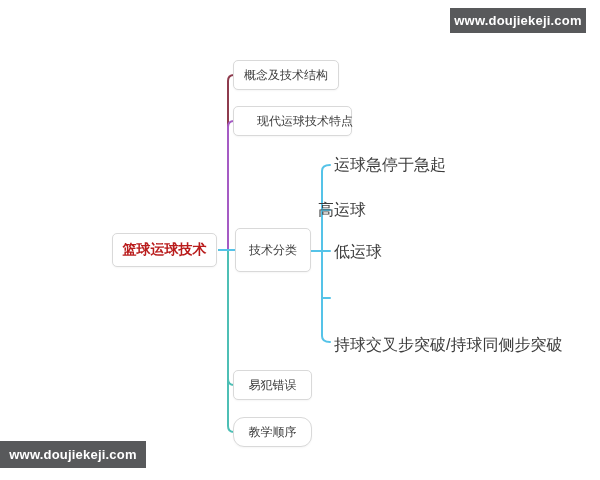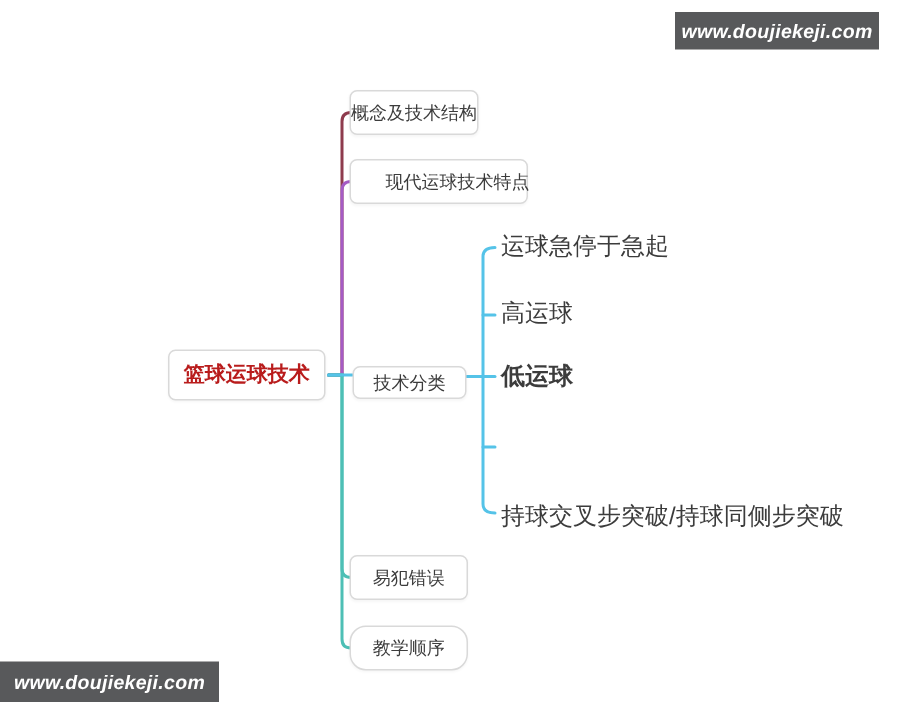--- a/index.html
+++ b/index.html
@@ -50,21 +50,20 @@
     cursor: default;
   }
   .watermark {
     position: absolute;
     display: flex;
     align-items: center;
     justify-content: center;
     font-size: 13px;
     font-weight: bold;
     letter-spacing: 0.2px;
-    font-style: italic;
   }
 </style>
 </head>
 <body>
 
 <div class="canvas">
 
   <svg class="edges" viewBox="0 0 600 480" xmlns="http://www.w3.org/2000/svg">
 
     <path d="M219 250 L228 250 L228 81 Q228 75 234 75" fill="none" stroke-width="2" stroke-linecap="round" stroke="#8e3b4d"></path>
@@ -78,35 +77,35 @@
     <path d="M219 250 L235 250" fill="none" stroke-width="2" stroke-linecap="round" stroke="#55c3e8"></path>
     <path d="M311 251 L330 251" fill="none" stroke-width="2" stroke-linecap="round" stroke="#55c3e8"></path>
 
     <path d="M330 165 Q322 165 322 171 L322 336 Q322 342 330 342" fill="none" stroke-width="2" stroke-linecap="round" stroke="#55c3e8"></path>
     <path d="M322 210 L330 210" fill="none" stroke-width="2" stroke-linecap="round" stroke="#55c3e8"></path>
     <path d="M322 298 L330 298" fill="none" stroke-width="2" stroke-linecap="round" stroke="#55c3e8"></path>
   </svg>
 
   <div class="node root" style="left:112px; top:233px; width:105px; height:34px;">篮球运球技术</div>
 
-  <div class="node" style="left:233px; top:60px; width:86px; height:30px;">概念及技术结构</div>
+  <div class="node" style="left:233px; top:60px; width:106px; height:30px;">概念及技术结构</div>
 
   <div class="node" style="left:233px; top:106px; width:119px; height:30px;padding-left:25px;">现代运球技术特点</div>
 
-  <div class="node" style="left:235px; top:244px; width:76px; height:22px;">技术分类</div>
+  <div class="node" style="left:235px; top:228px; width:76px; height:44px;">技术分类</div>
 
   <div class="node" style="left:233px; top:370px; width:79px; height:30px;">易犯错误</div>
 
   <div class="node" style="left:233px; top:417px; width:79px; height:30px;border-radius:11px;">教学顺序</div>
 
   <div class="leaf" style="left:334px; top:158px;">运球急停于急起</div>
 
-  <div class="leaf" style="left:334px; top:203px;">高运球</div>
+  <div class="leaf" style="left:318px; top:203px;">高运球</div>
 
-  <div class="leaf" style="left:334px; top:245px;font-weight:bold;">低运球</div>
+  <div class="leaf" style="left:334px; top:245px;">低运球</div>
 
 
   <div class="leaf" style="left:334px; top:338px;">持球交叉步突破/持球同侧步突破</div>
 
   <div class="watermark" style="left: 450px; top: 8px; width: 136px; height: 25px; background: rgb(88, 89, 91); color: rgb(255, 255, 255);">www.doujiekeji.com</div>
   <div class="watermark" style="left: 0px; top: 441px; width: 146px; height: 27px; background: rgb(88, 89, 91); color: rgb(255, 255, 255);">www.doujiekeji.com</div>
 
 </div>
 
 </body></html>

